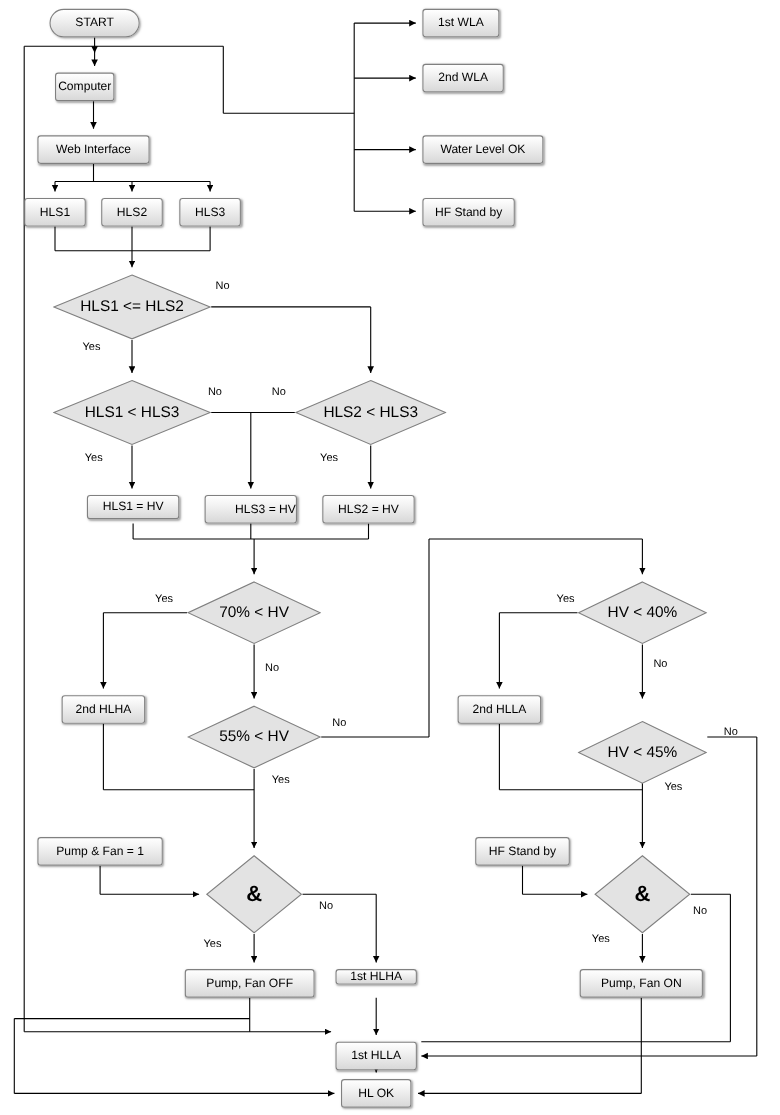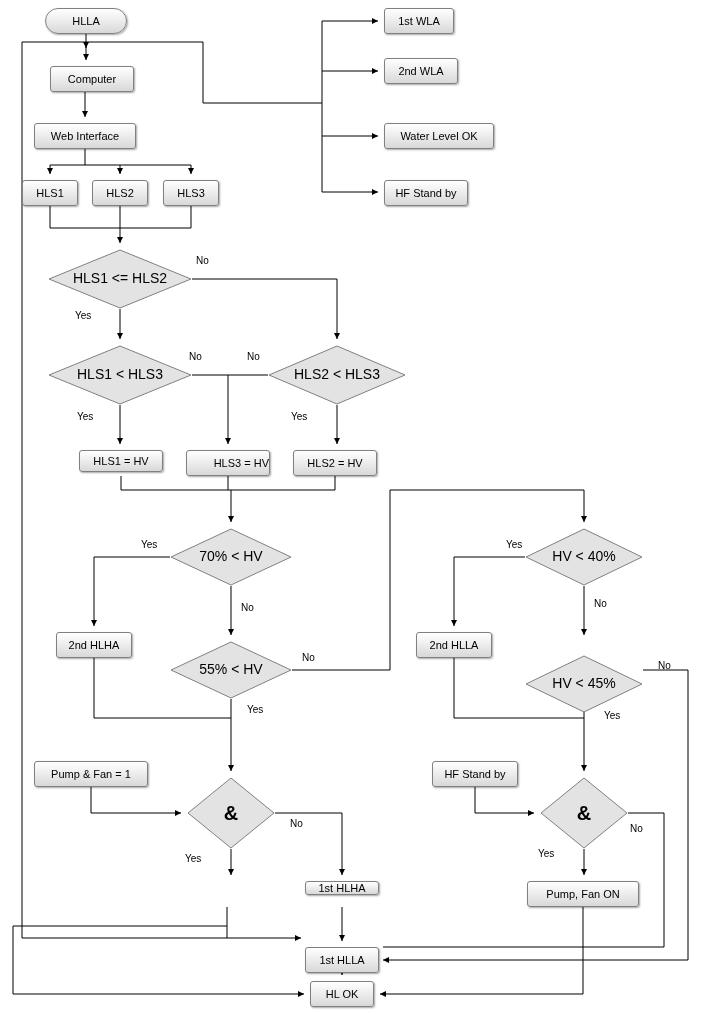--- a/index.html
+++ b/index.html
@@ -190,23 +190,23 @@
       <path d="M13,994 L304,994" marker-end="url(#arrow)"></path>
       <path d="M13,994 L13,926"></path>
       <path d="M13,926 L227,926"></path>
 
       <path d="M583,907 L583,994"></path>
       <path d="M583,994 L380,994" marker-end="url(#arrow)"></path>
     </g>
   </svg>
 
   <div class="node terminator" style="left:45px;top:8px;width:82px;height:26px;">
-      <span>HLLA</span>
-    </div>
-  <div class="node box" style="left:50px;top:66px;width:84px;height:26px;">
+      <span>START</span>
+    </div>
+  <div class="node box" style="left:50px;top:66px;width:54px;height:26px;">
       <span>Computer</span>
     </div>
   <div class="node box" style="left:34px;top:123px;width:102px;height:26px;">
       <span>Web Interface</span>
     </div>
   <div class="node box" style="left:22px;top:180px;width:56px;height:26px;">
       <span>HLS1</span>
     </div>
   <div class="node box" style="left:92px;top:180px;width:56px;height:26px;">
       <span>HLS2</span>
@@ -301,20 +301,23 @@
       </svg>
     <span class="dlabel">&amp;</span>
   </div>
   <div class="node diamond amp" style="left:540px;top:777px;width:88px;height:72px;">
     <svg class="dshape" viewBox="0 0 88 72">
         <polygon points="44,1 87,36 44,71 1,36" fill="#e3e3e3" stroke="#808080" stroke-width="1"></polygon>
       </svg>
     <span class="dlabel">&amp;</span>
   </div>
 
+  <div class="node box" style="left:168px;top:881px;width:118px;height:26px;">
+      <span>Pump, Fan OFF</span>
+    </div>
   <div class="node box" style="left:305px;top:881px;width:74px;height:14px;justify-content:center;">
       <span>1st HLHA</span>
     </div>
   <div class="node box" style="left:527px;top:881px;width:112px;height:26px;">
       <span>Pump, Fan ON</span>
     </div>
   <div class="node box" style="left:305px;top:947px;width:74px;height:26px;">
       <span>1st HLLA</span>
     </div>
   <div class="node box" style="left:310px;top:981px;width:64px;height:26px;">

